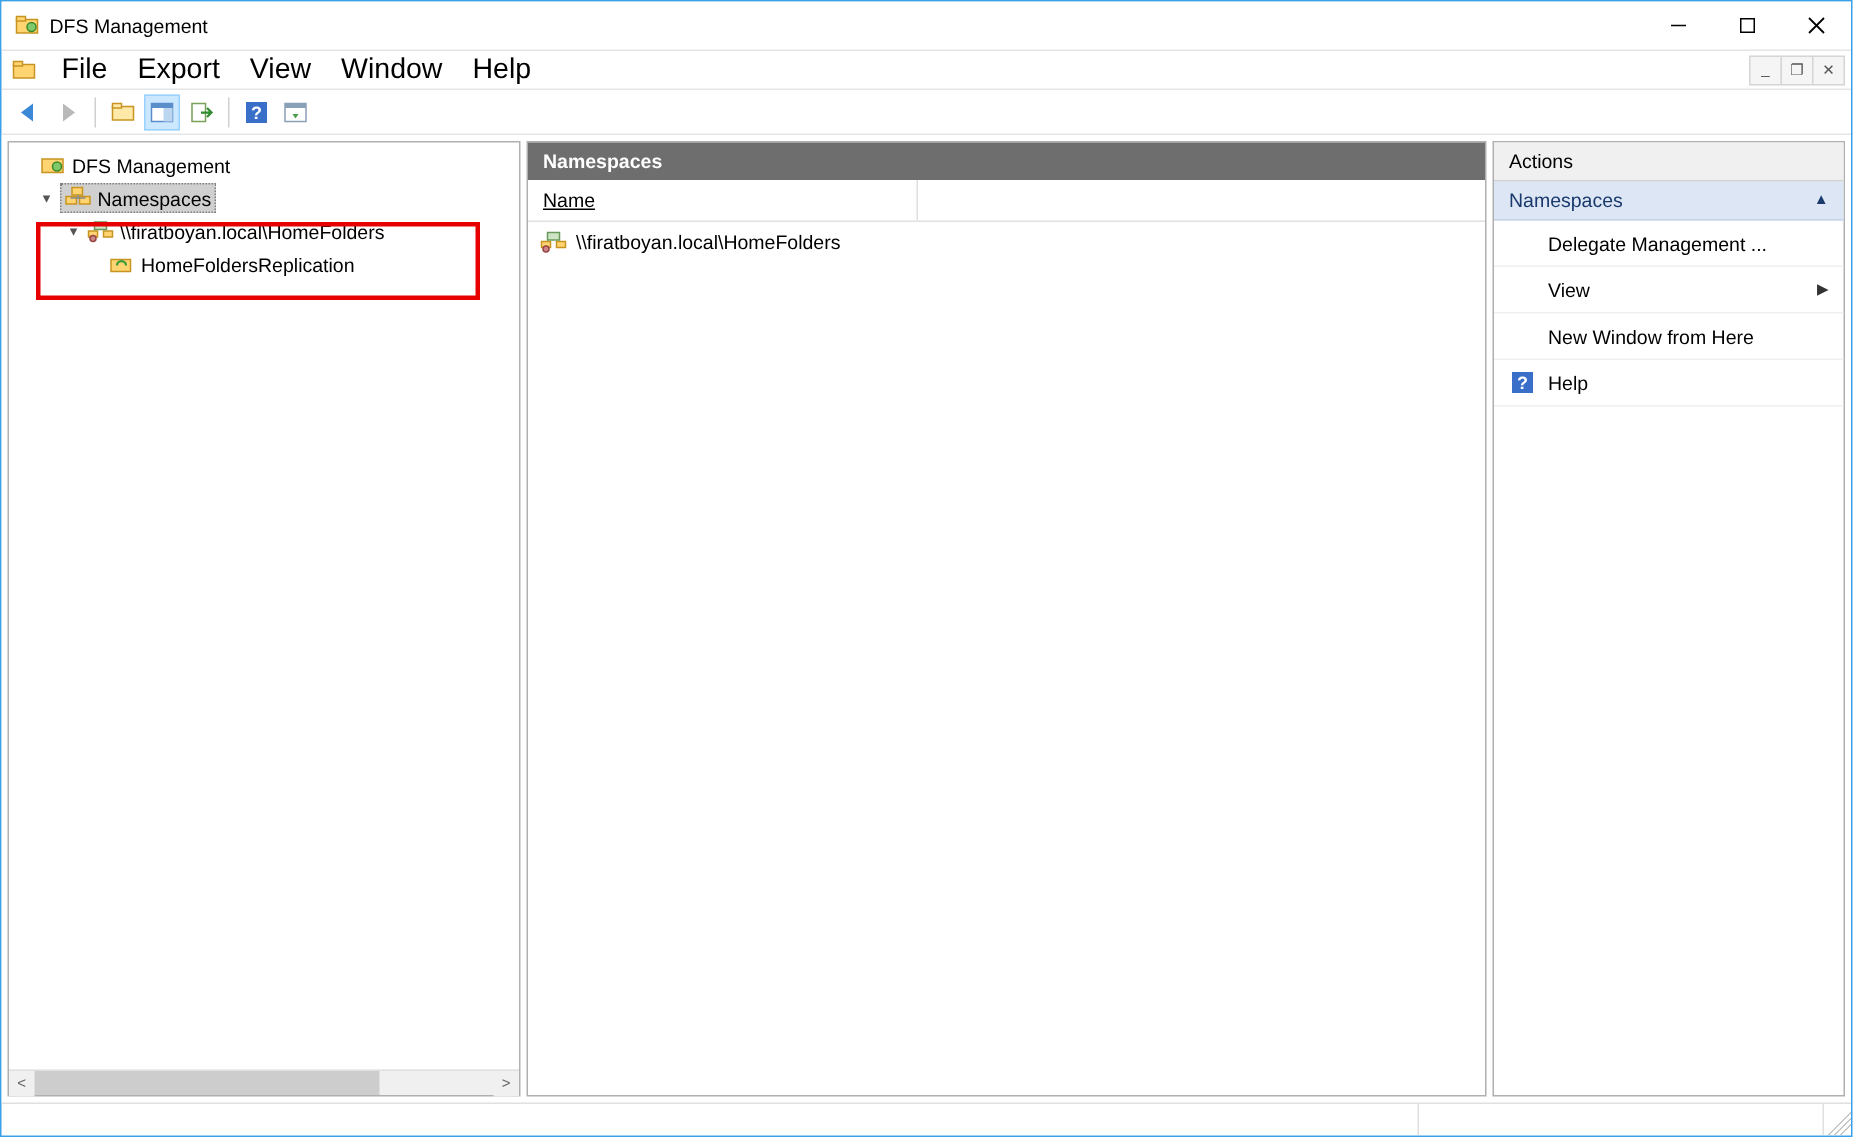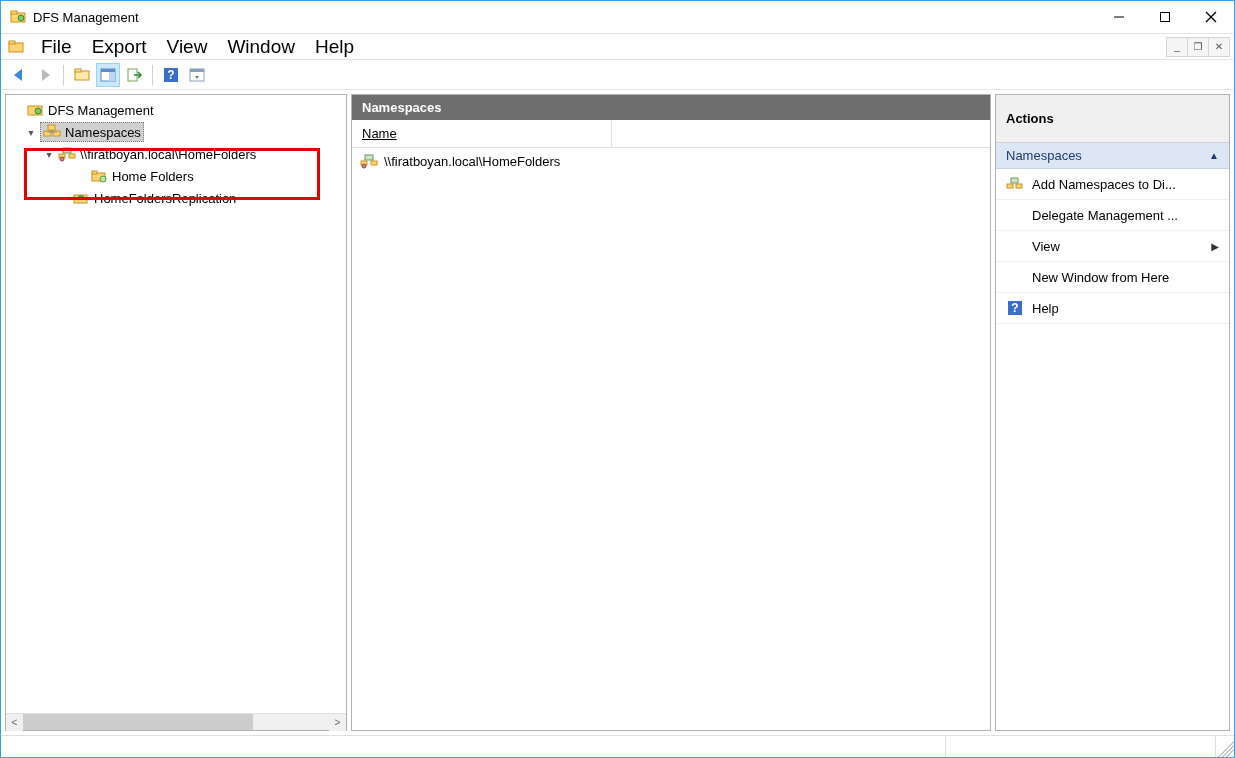--- a/index.html
+++ b/index.html
@@ -193,22 +193,22 @@
   .actionspane {
     width: 235px;
     border: 1px solid #b0b0b0;
     display: flex;
     flex-direction: column;
     background: #fff;
   }
   .actions-title {
     background: #f0f0f0;
     border-bottom: 1px solid #d0d0d0;
-    font-weight: bold;
-    padding: 16px 10px;
+    font-weight: normal;
+    padding: 5px 10px;
   }
   .actions-group-hdr {
     background: #dce6f4;
     border-bottom: 1px solid #c5d3e6;
     padding: 5px 10px;
     display: flex;
     align-items: center;
     color: #1a3a6e;
   }
   .actions-group-hdr .chev { margin-left: auto; font-size: 10px; color: #1a3a6e; }
@@ -377,31 +377,20 @@
           <svg viewBox="0 0 18 18">
               <rect x="1" y="9" width="6" height="4" fill="#ffd471" stroke="#c79422"></rect>
               <rect x="11" y="9" width="6" height="4" fill="#ffd471" stroke="#c79422"></rect>
               <rect x="5" y="3" width="8" height="5" fill="#cfe3c7" stroke="#6a9a5a"></rect>
               <circle cx="4" cy="14" r="2" fill="#c88" stroke="#944"></circle>
             </svg>
         </span>
         <span class="tlabel">\\firatboyan.local\HomeFolders</span>
       </div>
 
-      <div class="trow" style="padding-left:68px">
-        <span class="twister none"></span>
-        <span class="ticon">
-          <svg viewBox="0 0 18 18">
-              <rect x="2" y="6" width="13" height="8" fill="#ffd471" stroke="#c79422"></rect>
-              <rect x="2" y="4" width="5" height="3" fill="#ffd471" stroke="#c79422"></rect>
-              <circle cx="13" cy="12" r="3" fill="#bde0a8" stroke="#5a9a3a"></circle>
-            </svg>
-        </span>
-        <span class="tlabel">Home Folders</span>
-      </div>
 
 
       <div class="trow" style="padding-left:50px">
         <span class="twister none"></span>
         <span class="ticon">
           <svg viewBox="0 0 18 18">
               <rect x="2" y="6" width="13" height="8" fill="#ffd471" stroke="#c79422"></rect>
               <path d="M6 10 A3 3 0 1 1 12 10" fill="none" stroke="#3a9a3a" stroke-width="1.5"></path>
             </svg>
         </span>
@@ -440,30 +429,20 @@
   </div>
 
   <div class="actionspane">
     <div class="actions-title">Actions</div>
     <div class="actions-group-hdr">
       <span>Namespaces</span>
       <span class="chev">▲</span>
     </div>
 
 
-    <div class="action-item">
-      <span class="aicon">
-        <svg viewBox="0 0 18 18">
-            <rect x="1" y="9" width="6" height="4" fill="#ffd471" stroke="#c79422"></rect>
-            <rect x="10" y="9" width="6" height="4" fill="#ffd471" stroke="#c79422"></rect>
-            <rect x="5" y="3" width="7" height="5" fill="#cfe3c7" stroke="#6a9a5a"></rect>
-          </svg>
-      </span>
-      <span class="alabel">Add Namespaces to Di...</span>
-    </div>
 
     <div class="action-item">
       <span class="aicon"></span>
       <span class="alabel">Delegate Management ...</span>
     </div>
 
     <div class="action-item">
       <span class="aicon"></span>
       <span class="alabel">View</span>
       <span class="submenu">▶</span>

